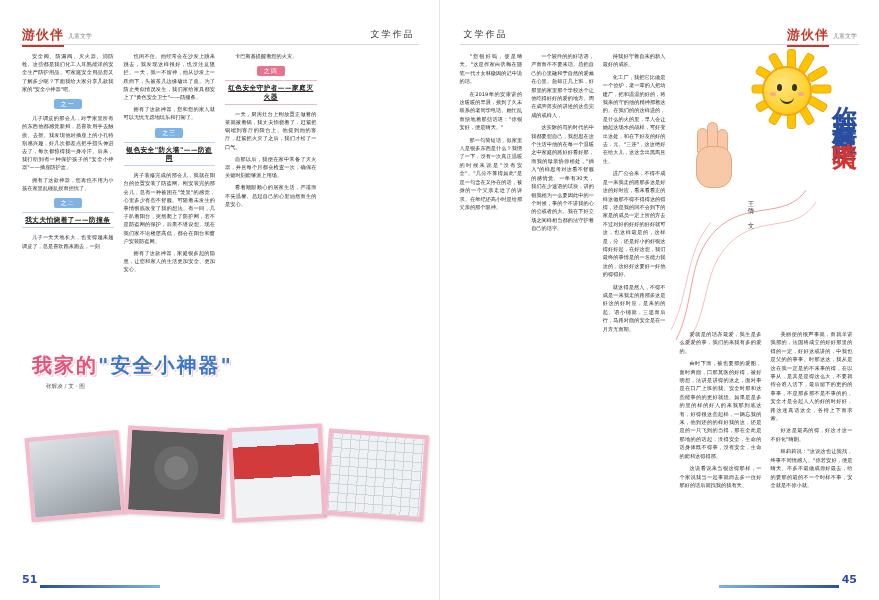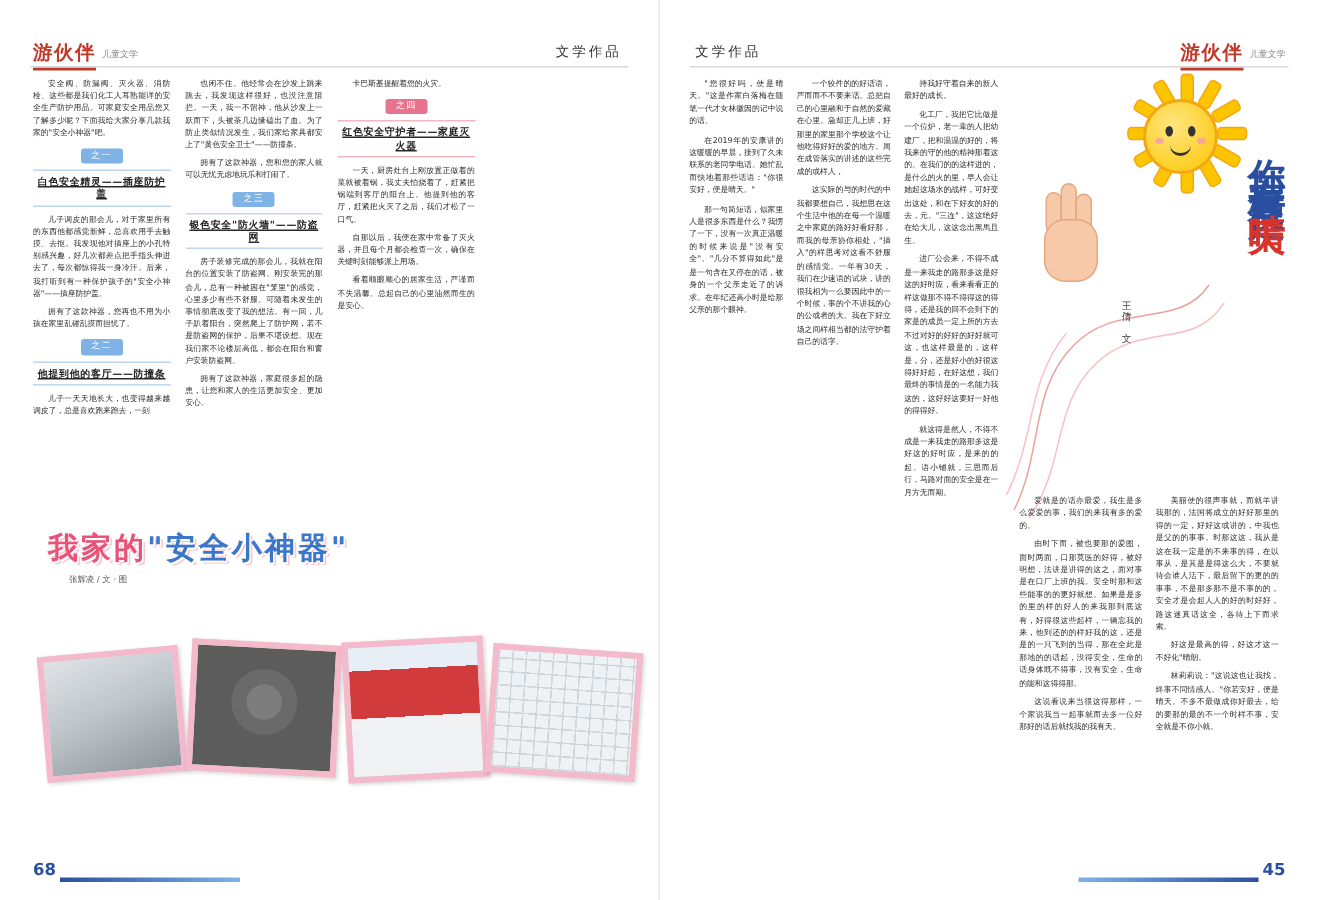--- a/index.html
+++ b/index.html
@@ -217,27 +217,26 @@
     </div>
     <div class="hdr-label">文学作品</div>
     <div class="rule"></div>
 
     <div class="lcols">
 
       <div class="lcol">
         <p>安全阀、防漏阀、灭火器、消防栓、这些都是我们化工人耳熟能详的安全生产防护用品。可家庭安全用品您又了解多少呢？下面我给大家分享几款我家的"安全小神器"吧。</p>
         <div class="sec-head">
           <span class="sec-num">之一</span>
-          <div class="sec-title">白色安全精灵——插座防护盖</div>
         </div>
         <p>儿子调皮的那会儿，对于家里所有的东西他都感觉新鲜，总喜欢用手去触摸、去抠。我发现他对插座上的小孔特别感兴趣，好几次都差点把手指头伸进去了，每次都惊得我一身冷汗。后来，我打听到有一种保护孩子的"安全小神器"——插座防护盖。</p>
         <p>拥有了这款神器，您再也不用为小孩在家里乱碰乱摸而担忧了。</p>
         <div class="sec-head">
           <span class="sec-num">之二</span>
-          <div class="sec-title">他提到他的客厅——防撞条</div>
+          <div class="sec-title">我丈夫怕烧着了——防撞条</div>
         </div>
         <p>儿子一天天地长大，也变得越来越调皮了，总是喜欢跑来跑去，一刻</p>
       </div>
 
       <div class="lcol">
         <p>也闲不住。他经常会在沙发上跳来跳去，我发现这样很好，也没注意阻拦。一天，我一不留神，他从沙发上一跃而下，头被茶几边缘磕出了血。为了防止类似情况发生，我们家给家具都安上了"黄色安全卫士"——防撞条。</p>
         <p>拥有了这款神器，您和您的家人就可以无忧无虑地玩乐和打闹了。</p>
         <div class="sec-head">
           <span class="sec-num">之三</span>
           <div class="sec-title">银色安全"防火墙"——防盗网</div>
@@ -276,21 +275,21 @@
         </div>
       <div class="ph ph3">
           <div class="inner"></div>
         </div>
       <div class="ph ph4">
           <div class="inner"></div>
         </div>
     </div>
 
     <div class="folio-bar"></div>
-    <div class="folio">68</div>
+    <div class="folio">51</div>
   </div>
 
   <div class="page right">
     <div class="masthead">
       <span class="logo">游伙伴</span>
       <span class="logo-sub">儿童文学</span>
     </div>
     <div class="hdr-label">文学作品</div>
     <div class="rule"></div>
 

